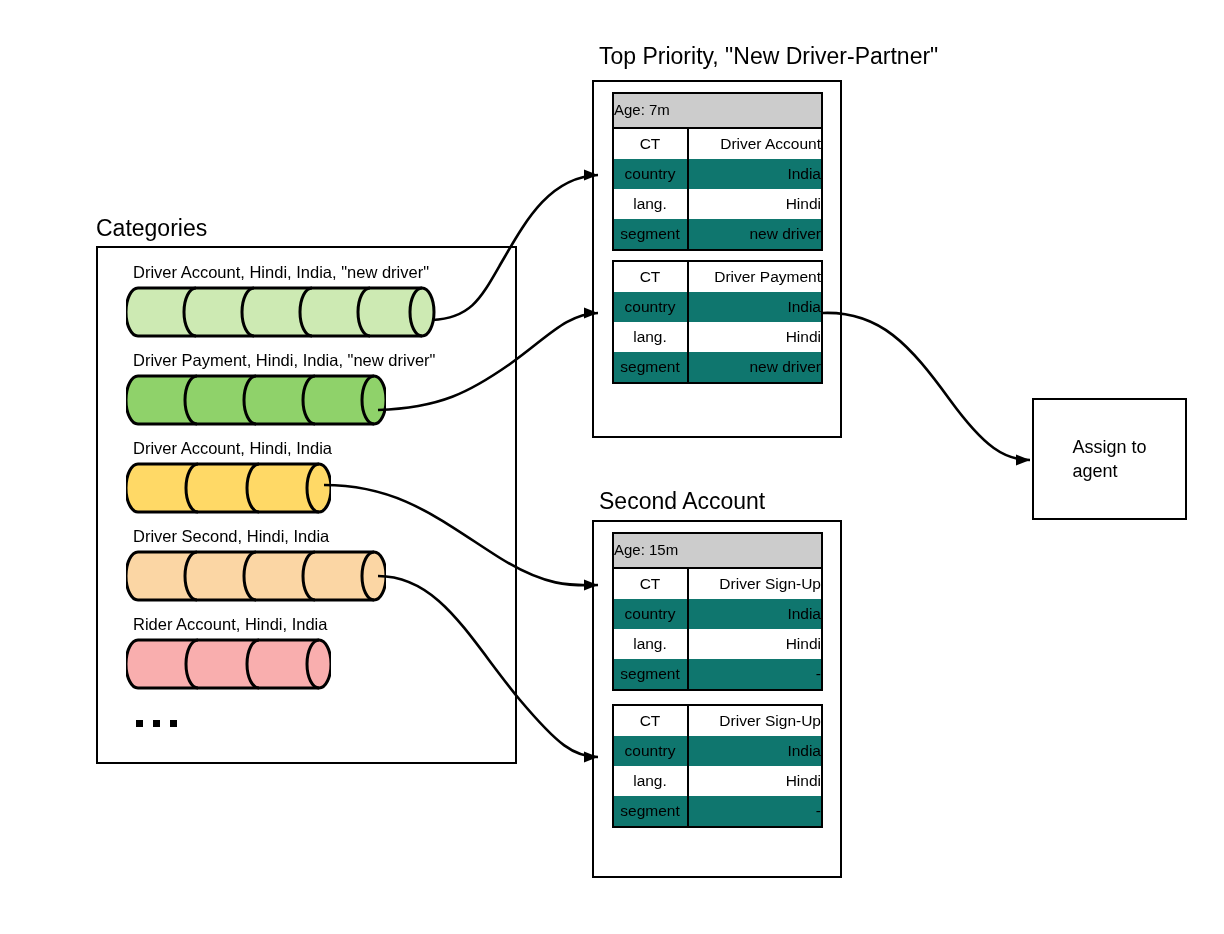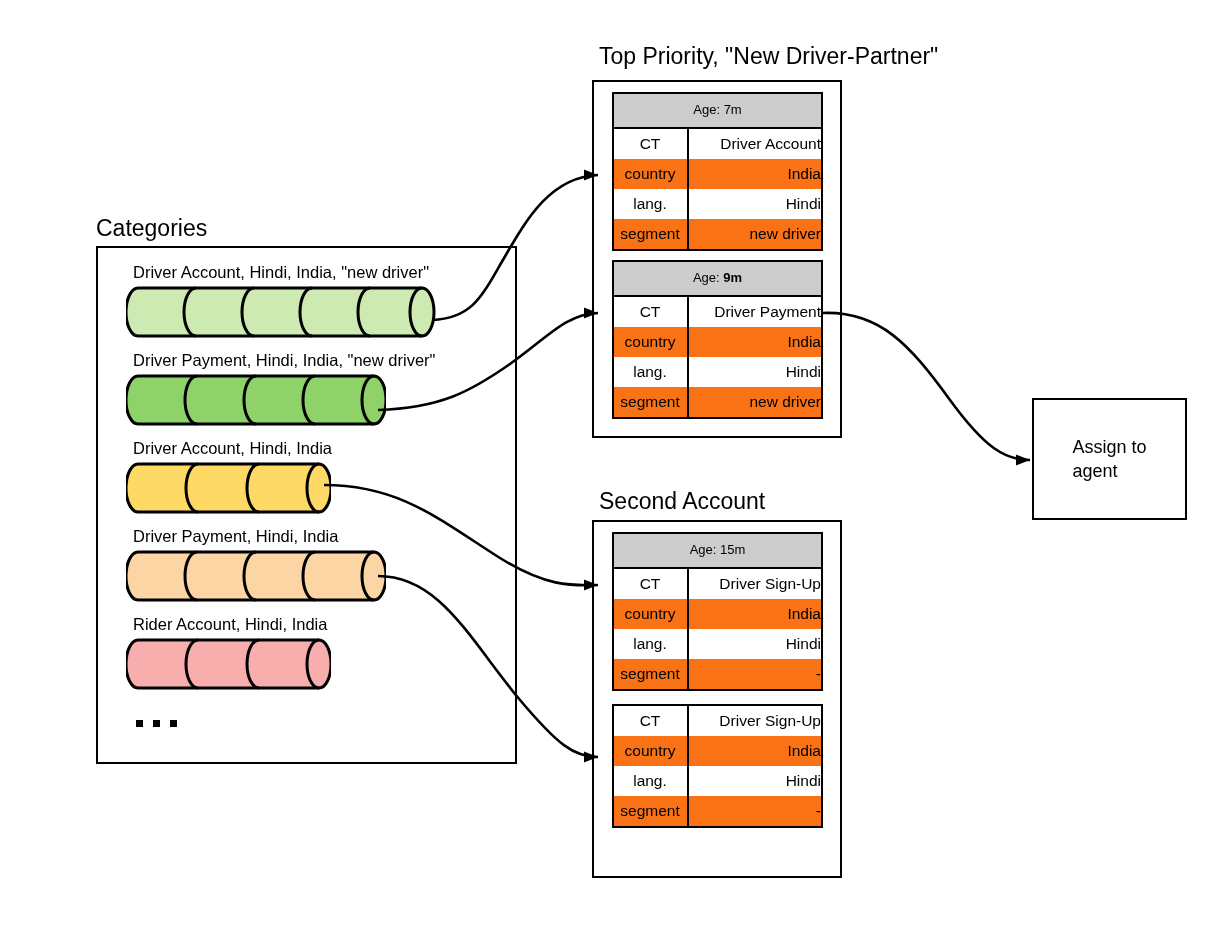--- a/index.html
+++ b/index.html
@@ -64,22 +64,21 @@
   
   .ticket {
     position: absolute;
     border: 2.5px solid #000;
     box-sizing: border-box;
     background: #fff;
   }
   .ticket-head {
     background: #cccccc;
     border-bottom: 2.5px solid #000;
-    text-align: center;
-    font-size: 13px;
+    font-size: 15px;
     line-height: 22px;
     padding: 5px 0 6px 0;
     white-space: nowrap;
   }
   .ticket-head b { font-weight: bold; }
   .ticket-table {
     width: 100%;
     border-collapse: collapse;
     table-layout: fixed;
   }
@@ -97,21 +96,21 @@
     border-right: 2.5px solid #000;
     padding-right: 1px;
     white-space: nowrap;
   }
   .ticket-table td.v {
     text-align: right;
     padding-left: 6px;
     white-space: nowrap;
   }
   .ticket-table tr.odd td { background: #ffffff; }
-  .ticket-table tr.even td { background: #f97316; }
+  .ticket-table tr.even td { background: #0f766e; }
 
   
   .term-box {
     position: absolute;
     border: 2.5px solid #000;
     box-sizing: border-box;
     background: #fff;
     display: flex;
     align-items: center;
     justify-content: center;
@@ -176,21 +175,21 @@
       <svg class="cyl-svg" width="205" height="56" viewBox="0 0 205 56">
         <path d="M12,4 H193 A12,24 0 0 1 193,52 H12 A12,24 0 0 1 12,4 Z" fill="#ffd966" stroke="#000" stroke-width="3"></path>
         <path d="M72,4 A12,24 0 0 0 72,52" fill="none" stroke="#000" stroke-width="3"></path>
         <path d="M133,4 A12,24 0 0 0 133,52" fill="none" stroke="#000" stroke-width="3"></path>
         <path d="M193,4 A12,24 0 0 0 193,52" fill="none" stroke="#000" stroke-width="3"></path>
       </svg>
     </div>
   </div>
 
   <div class="cat-row">
-    <div class="cat-label" style="left:133px; top:526px;">Driver Payment, Hindi, India</div>
+    <div class="cat-label" style="left:133px; top:526px;">Driver Second, Hindi, India</div>
     <div class="cyl-wrap" style="left:126px; top:548px;">
       <svg class="cyl-svg" width="260" height="56" viewBox="0 0 260 56">
         <path d="M12,4 H248 A12,24 0 0 1 248,52 H12 A12,24 0 0 1 12,4 Z" fill="#fbd6a4" stroke="#000" stroke-width="3"></path>
         <path d="M71,4 A12,24 0 0 0 71,52" fill="none" stroke="#000" stroke-width="3"></path>
         <path d="M130,4 A12,24 0 0 0 130,52" fill="none" stroke="#000" stroke-width="3"></path>
         <path d="M189,4 A12,24 0 0 0 189,52" fill="none" stroke="#000" stroke-width="3"></path>
         <path d="M248,4 A12,24 0 0 0 248,52" fill="none" stroke="#000" stroke-width="3"></path>
       </svg>
     </div>
   </div>
@@ -236,24 +235,20 @@
       </tr>
       <tr class="even">
         <td class="k">segment</td>
         <td class="v">new driver</td>
       </tr>
     </tbody>
       </table>
   </div>
 
   <div class="ticket" style="left:612px; top:260px; width:211px;">
-    <div class="ticket-head">
-      <span>Age: </span>
-      <b>9m</b>
-    </div>
     <table class="ticket-table">
       <tbody>
           <tr class="odd">
         <td class="k">CT</td>
         <td class="v">Driver Payment</td>
       </tr>
       <tr class="even">
         <td class="k">country</td>
         <td class="v">India</td>
       </tr>

